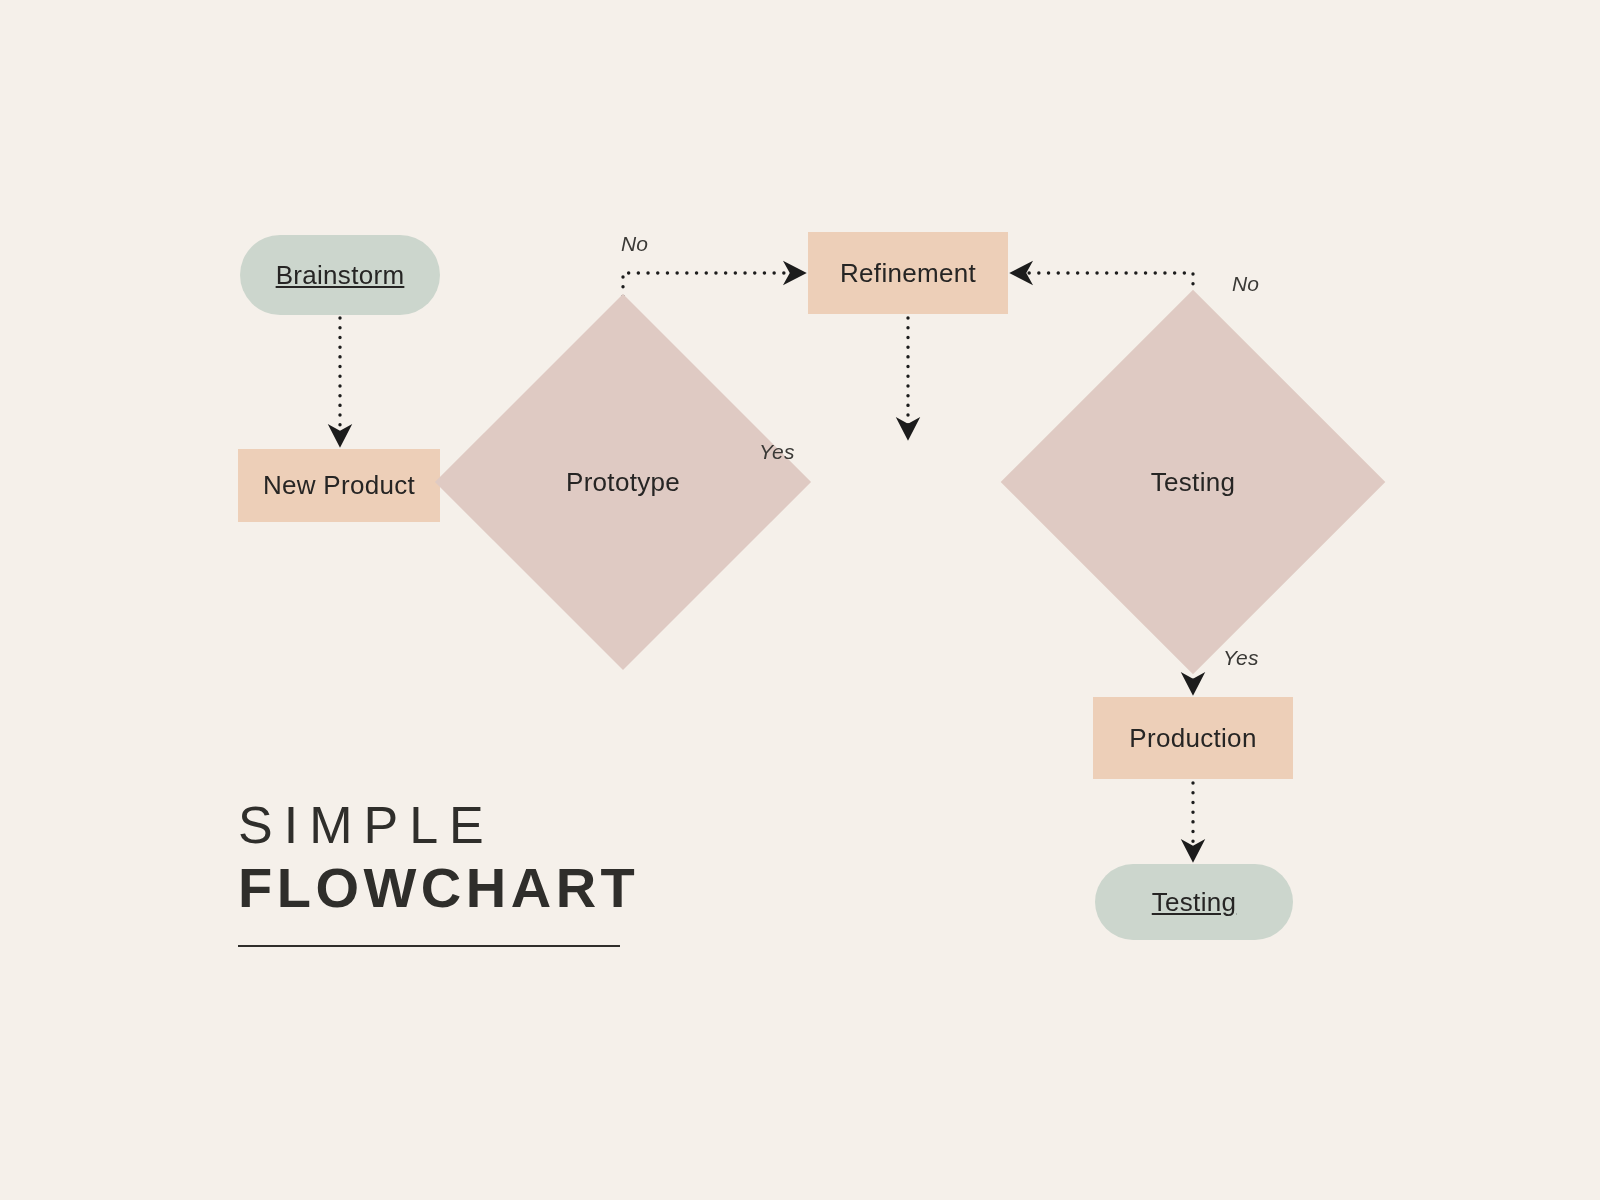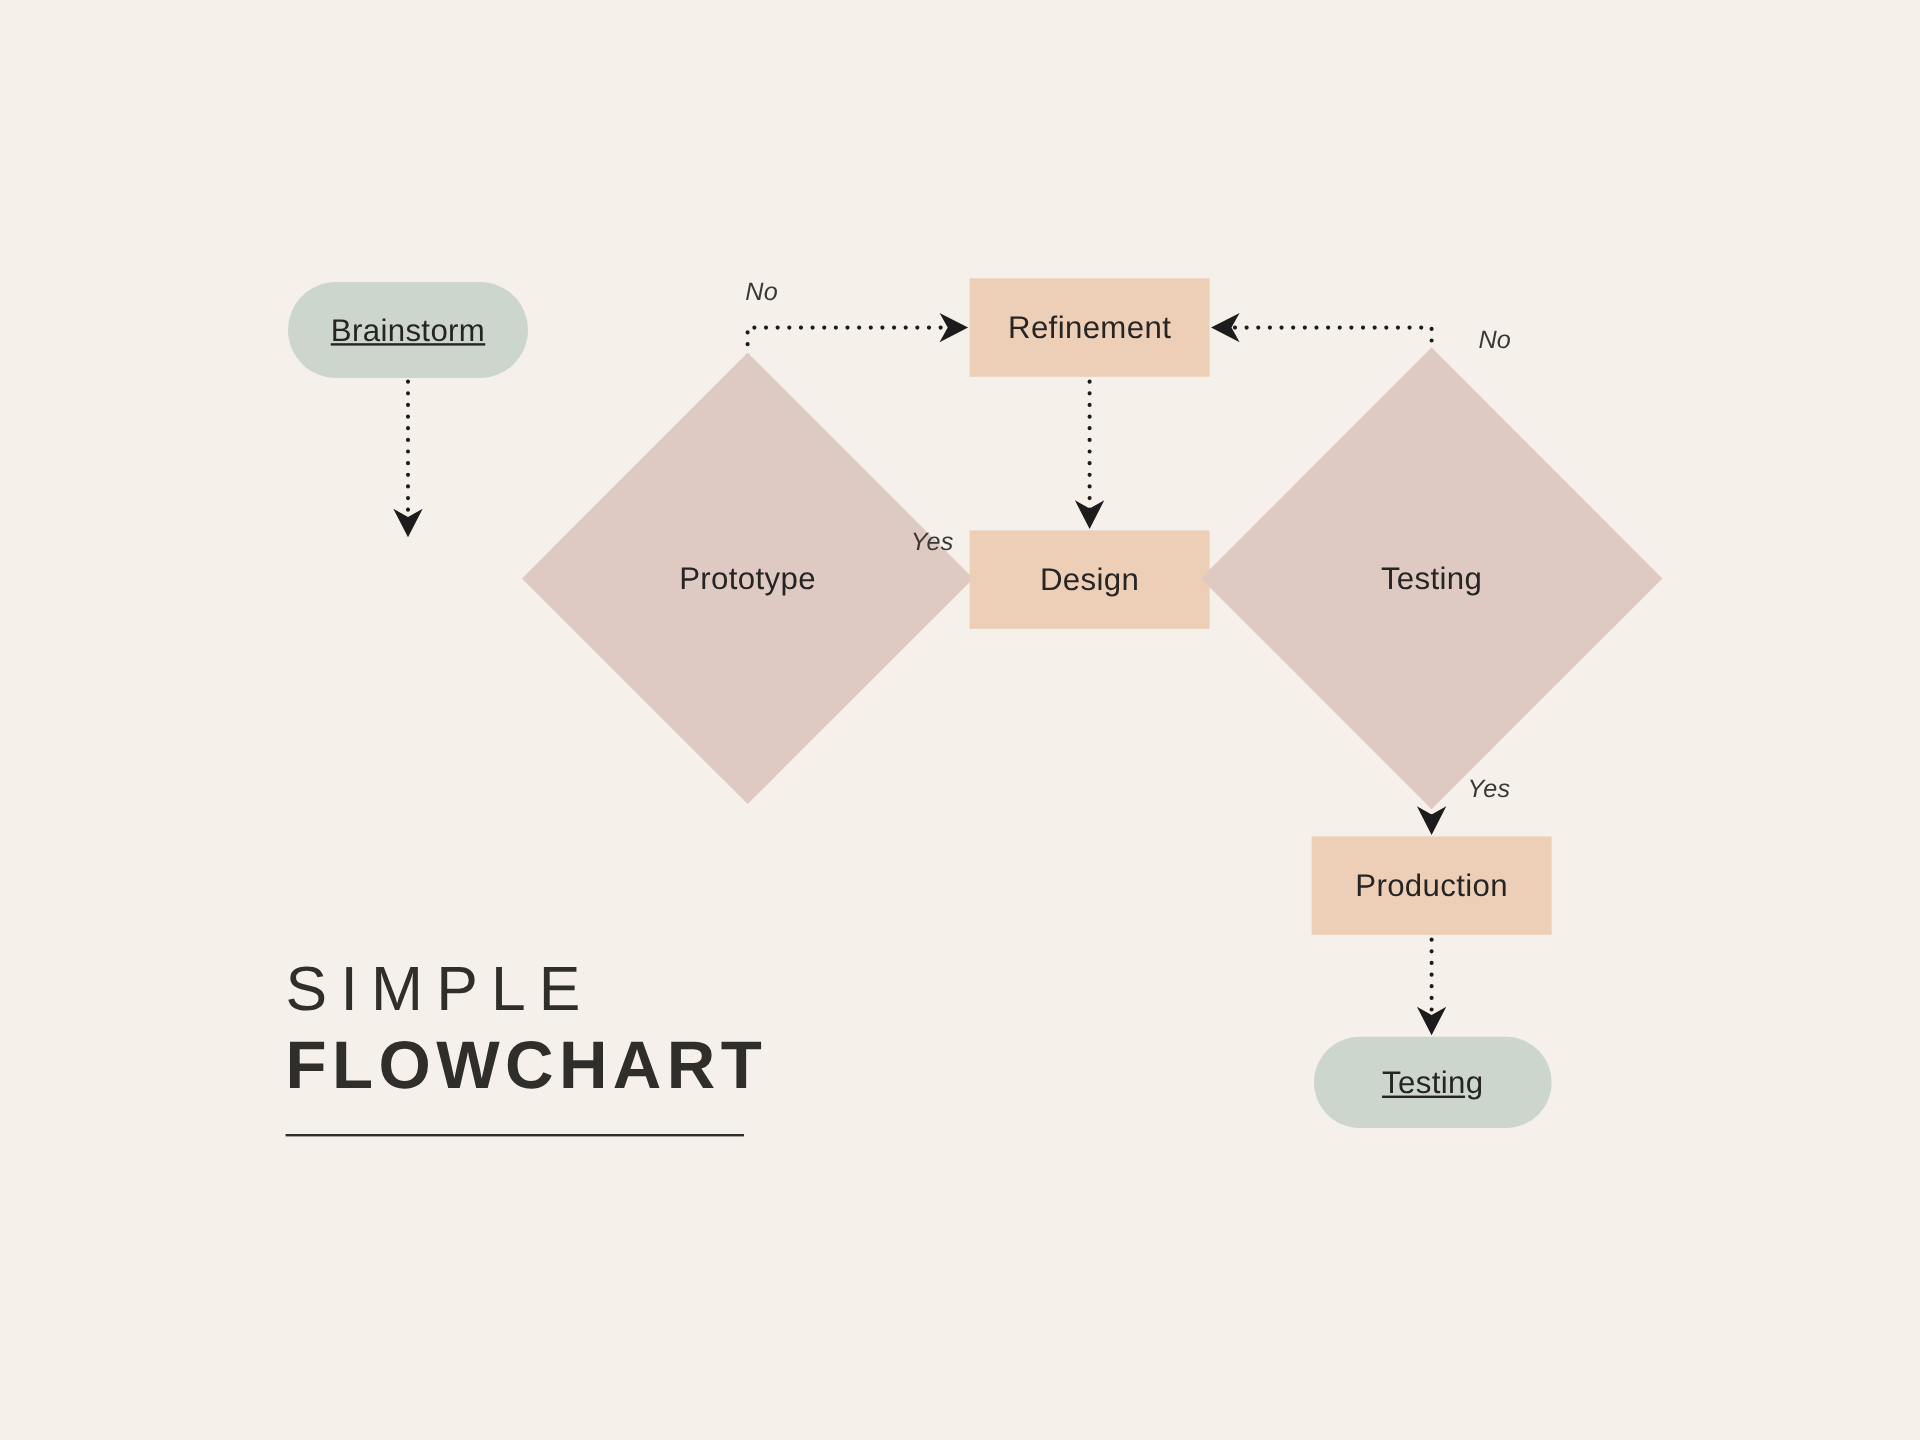--- a/index.html
+++ b/index.html
@@ -117,33 +117,33 @@
       <path d="M1193,342 L1193,273 L1014,273"></path>
       <path d="M1193,622 L1193,691"></path>
       <path d="M1193,783 L1193,858"></path>
     </g>
   </svg>
 
   <div class="node node-terminator" style="left:240px; top:235px; width:200px; height:80px; background:#ccd6cd;">
     <span class="node-label">Brainstorm</span>
   </div>
 
+  <div class="node node-process" style="left:238px; top:449px; width:202px; height:73px; background:#edcfb8;">
+    <span class="node-label">New Product</span>
+  </div>
 
   <div class="node node-decision" style="left:490px; top:349px; width:266px; height:266px;">
     <span class="diamond-shape" style="background:#dfcac3;"></span>
     <span class="node-label">Prototype</span>
   </div>
 
   <div class="node node-process" style="left:808px; top:232px; width:200px; height:82px; background:#edcfb8;text-align:right;">
     <span class="node-label">Refinement</span>
   </div>
 
-  <div class="node node-process" style="left:808px; top:442px; width:200px; height:82px; background:#edcfb8;">
-    <span class="node-label">Design</span>
-  </div>
 
   <div class="node node-decision" style="left:1057px; top:346px; width:272px; height:272px;">
     <span class="diamond-shape" style="background:#dfcac3;"></span>
     <span class="node-label">Testing</span>
   </div>
 
   <div class="node node-process" style="left:1093px; top:697px; width:200px; height:82px; background:#edcfb8;">
     <span class="node-label">Production</span>
   </div>
 

